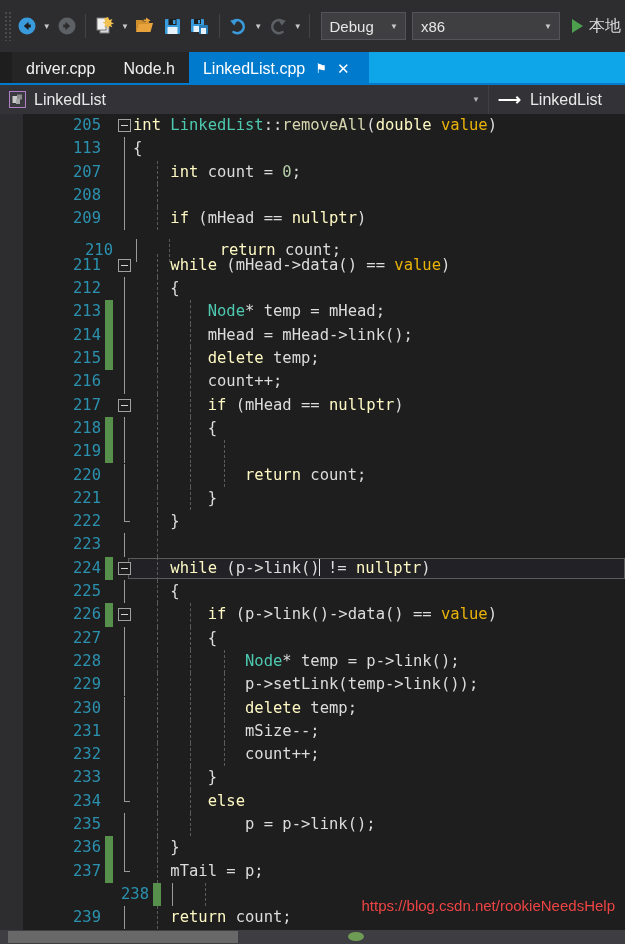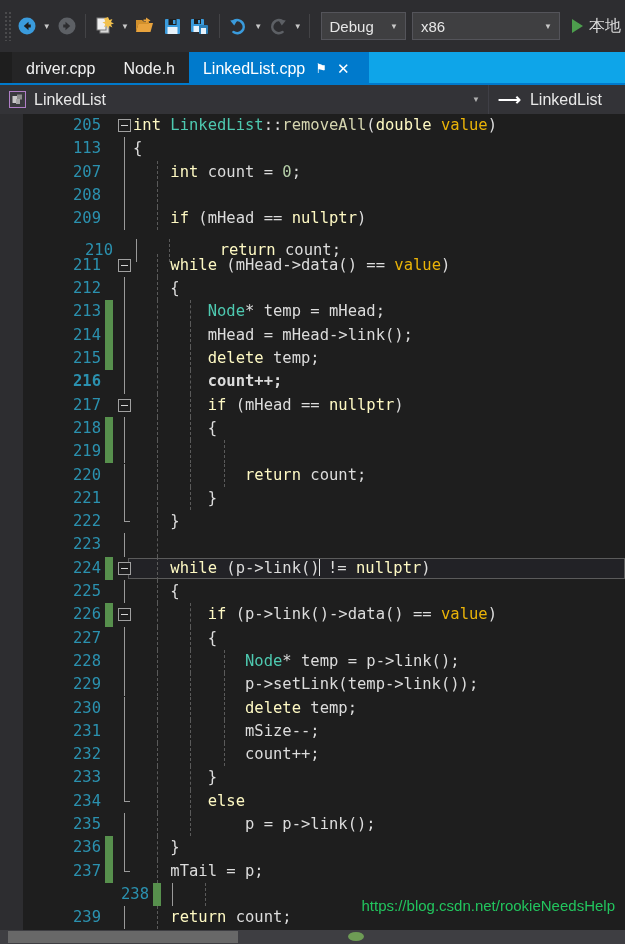--- a/index.html
+++ b/index.html
@@ -164,21 +164,21 @@
   .typ { color:#4ec9b0; }  
   .fn  { color:#d6d6b0; }  
   .id  { color:#dcdcdc; }  
   .par { color:#eab308; }  
   .num { color:#b5cea8; }  
   .op  { color:#dcdcdc; }
 
   
   #watermark{
     position:absolute; right:10px; bottom:16px;
-    font-size:15px; color:#22c55e;
+    font-size:15px; color:#ef4444;
     font-family:"Liberation Sans", sans-serif;
   }
 
   
   #hscroll{
     position:absolute; left:0; top:930px; width:625px; height:14px;
     background:#3e3e42;
   }
   #hscroll-thumb{
     position:absolute; left:8px; top:1px; width:230px; height:12px;
@@ -326,21 +326,21 @@
       <div class="code-line" style="top: 23.3px; position: absolute; left: 0px; width: 625px;"><span class="lnum">113</span><div class="foldline"></div><span class="ctext"><span class="id">{</span></span></div>
       <div class="code-line" style="top: 46.6px; position: absolute; left: 0px; width: 625px;"><span class="lnum">207</span><div class="foldline"></div><div class="guide" style="left: 157px;"></div><span class="ctext"><span class="op">    </span><span class="k">int</span><span class="id"> count = </span><span class="num">0</span><span class="id">;</span></span></div>
       <div class="code-line" style="top: 69.9px; position: absolute; left: 0px; width: 625px;"><span class="lnum">208</span><div class="foldline"></div><div class="guide" style="left: 157px;"></div></div>
       <div class="code-line" style="top: 93.2px; position: absolute; left: 0px; width: 625px;"><span class="lnum">209</span><div class="foldline"></div><div class="guide" style="left: 157px;"></div><span class="ctext"><span class="op">    </span><span class="k">if</span><span class="id"> (mHead == </span><span class="k">nullptr</span><span class="id">)</span></span></div>
       <div class="code-line" style="top: 116.5px; position: absolute; left: 12px; width: 560px; margin-top: 8px;"><span class="lnum">210</span><div class="foldline"></div><div class="guide" style="left: 157px;"></div><span class="ctext"><span class="op">        </span><span class="k">return</span><span class="id"> count;</span></span></div>
       <div class="code-line" style="top: 139.8px; position: absolute; left: 0px; width: 625px;"><span class="lnum">211</span><div class="fold"></div><div class="guide" style="left: 157px;"></div><span class="ctext"><span class="op">    </span><span class="k">while</span><span class="id"> (mHead-&gt;data() == </span><span class="par">value</span><span class="id">)</span></span></div>
       <div class="code-line" style="top: 163.1px; position: absolute; left: 0px; width: 625px;"><span class="lnum">212</span><div class="foldline"></div><div class="guide" style="left: 157px;"></div><span class="ctext"><span class="id">    {</span></span></div>
       <div class="code-line" style="top: 186.4px; position: absolute; left: 0px; width: 625px;"><span class="lnum">213</span><div class="chgbar"></div><div class="foldline"></div><div class="guide" style="left: 157px;"></div><div class="guide" style="left: 190px;"></div><span class="ctext"><span class="op">        </span><span class="typ">Node</span><span class="id">* temp = mHead;</span></span></div>
       <div class="code-line" style="top: 209.7px; position: absolute; left: 0px; width: 625px;"><span class="lnum">214</span><div class="chgbar"></div><div class="foldline"></div><div class="guide" style="left: 157px;"></div><div class="guide" style="left: 190px;"></div><span class="ctext"><span class="id">        mHead = mHead-&gt;link();</span></span></div>
       <div class="code-line" style="top: 233px; position: absolute; left: 0px; width: 625px;"><span class="lnum">215</span><div class="chgbar"></div><div class="foldline"></div><div class="guide" style="left: 157px;"></div><div class="guide" style="left: 190px;"></div><span class="ctext"><span class="op">        </span><span class="k">delete</span><span class="id"> temp;</span></span></div>
-      <div class="code-line" style="top: 256.3px; position: absolute; left: 0px; width: 560px; font-weight: bold;"><span class="lnum">216</span><div class="foldline"></div><div class="guide" style="left: 157px;"></div><div class="guide" style="left: 190px;"></div><span class="ctext"><span class="id">        count++;</span></span></div>
+      <div class="code-line" style="top: 256.3px; position: absolute; left: 0px; width: 560px;"><span class="lnum">216</span><div class="foldline"></div><div class="guide" style="left: 157px;"></div><div class="guide" style="left: 190px;"></div><span class="ctext"><span class="id">        count++;</span></span></div>
       <div class="code-line" style="top: 279.6px; position: absolute; left: 0px; width: 625px;"><span class="lnum">217</span><div class="fold"></div><div class="guide" style="left: 157px;"></div><div class="guide" style="left: 190px;"></div><span class="ctext"><span class="op">        </span><span class="k">if</span><span class="id"> (mHead == </span><span class="k">nullptr</span><span class="id">)</span></span></div>
       <div class="code-line" style="top: 302.9px; position: absolute; left: 0px; width: 625px;"><span class="lnum">218</span><div class="chgbar"></div><div class="foldline"></div><div class="guide" style="left: 157px;"></div><div class="guide" style="left: 190px;"></div><span class="ctext"><span class="id">        {</span></span></div>
       <div class="code-line" style="top: 326.2px; position: absolute; left: 0px; width: 625px;"><span class="lnum">219</span><div class="chgbar"></div><div class="foldline"></div><div class="guide" style="left: 157px;"></div><div class="guide" style="left: 190px;"></div><div class="guide" style="left: 224px;"></div></div>
       <div class="code-line" style="top: 349.5px; position: absolute; left: 0px; width: 625px;"><span class="lnum">220</span><div class="foldline"></div><div class="guide" style="left: 157px;"></div><div class="guide" style="left: 190px;"></div><div class="guide" style="left: 224px;"></div><span class="ctext"><span class="op">            </span><span class="k">return</span><span class="id"> count;</span></span></div>
       <div class="code-line" style="top: 372.8px; position: absolute; left: 0px; width: 625px;"><span class="lnum">221</span><div class="foldline"></div><div class="guide" style="left: 157px;"></div><div class="guide" style="left: 190px;"></div><span class="ctext"><span class="id">        }</span></span></div>
       <div class="code-line" style="top: 396.1px; position: absolute; left: 0px; width: 625px;"><span class="lnum">222</span><div class="foldline end"></div><div class="guide" style="left: 157px;"></div><span class="ctext"><span class="id">    }</span></span></div>
       <div class="code-line" style="top: 419.4px; position: absolute; left: 0px; width: 625px;"><span class="lnum">223</span><div class="foldline"></div><div class="guide" style="left: 157px;"></div><span class="ctext"></span></div>
       <div class="code-line" style="top: 442.7px; position: absolute; left: 0px; width: 625px;"><div class="cur-line-box"></div><span class="lnum">224</span><div class="chgbar"></div><div class="fold"></div><div class="guide" style="left: 157px;"></div><span class="ctext"><span class="op">    </span><span class="k">while</span><span class="id"> (p-&gt;link()</span><span class="caret"></span><span class="id"> != </span><span class="k">nullptr</span><span class="id">)</span></span></div>
       <div class="code-line" style="top: 466px; position: absolute; left: 0px; width: 625px;"><span class="lnum">225</span><div class="foldline"></div><div class="guide" style="left: 157px;"></div><span class="ctext"><span class="id">    {</span></span></div>
       <div class="code-line" style="top: 489.3px; position: absolute; left: 0px; width: 625px;"><span class="lnum">226</span><div class="chgbar"></div><div class="fold"></div><div class="guide" style="left: 157px;"></div><div class="guide" style="left: 190px;"></div><span class="ctext"><span class="op">        </span><span class="k">if</span><span class="id"> (p-&gt;link()-&gt;data() == </span><span class="par">value</span><span class="id">)</span></span></div>

